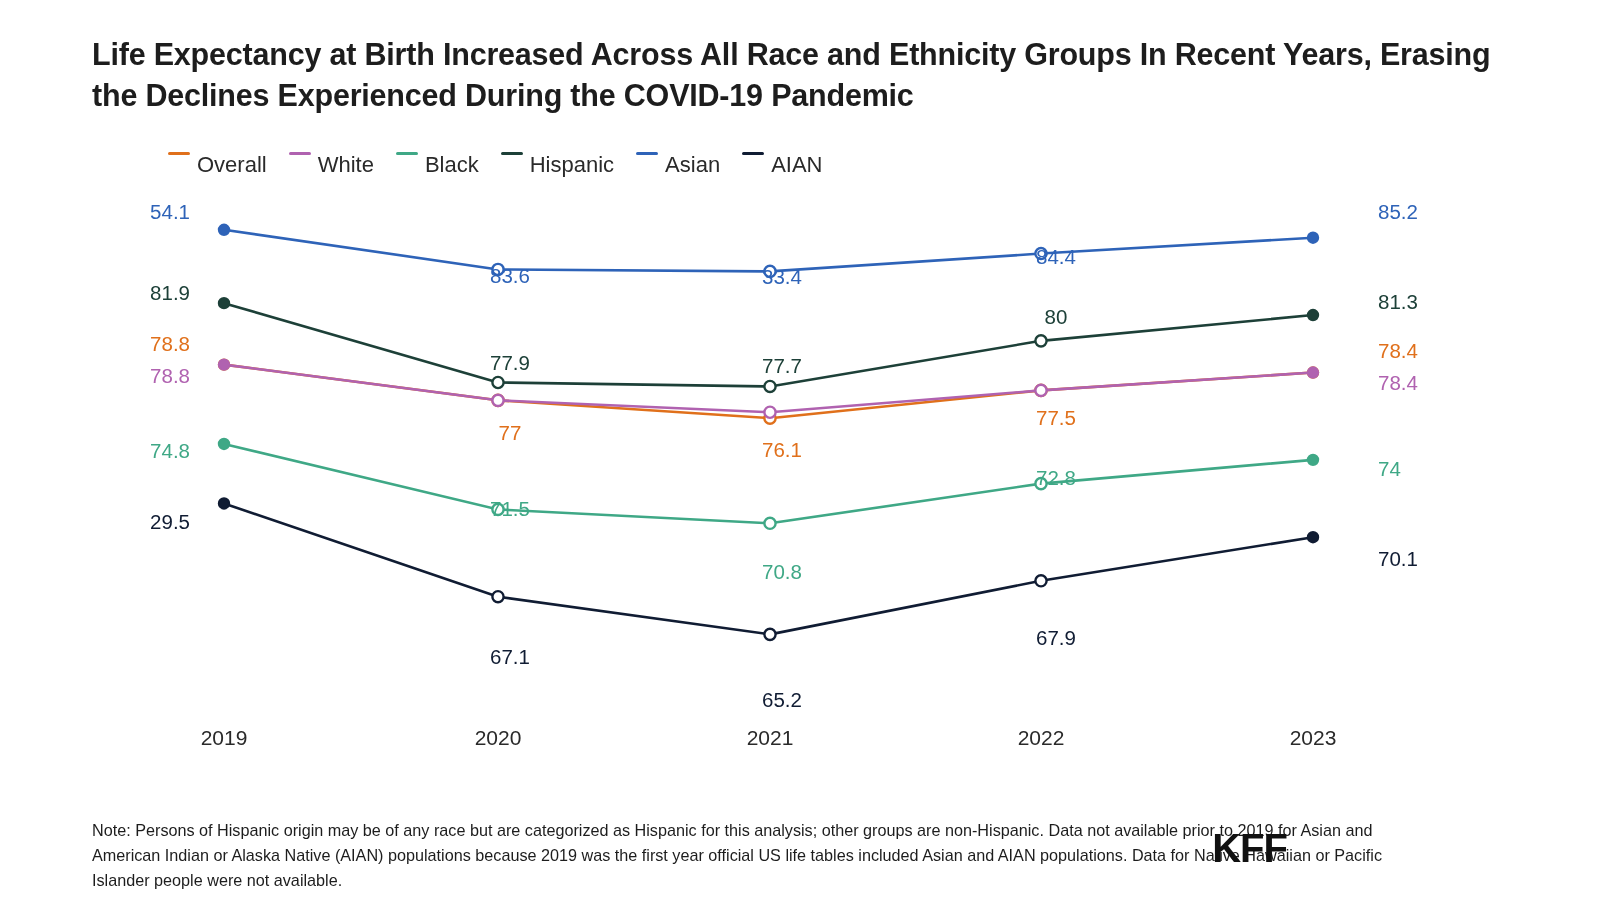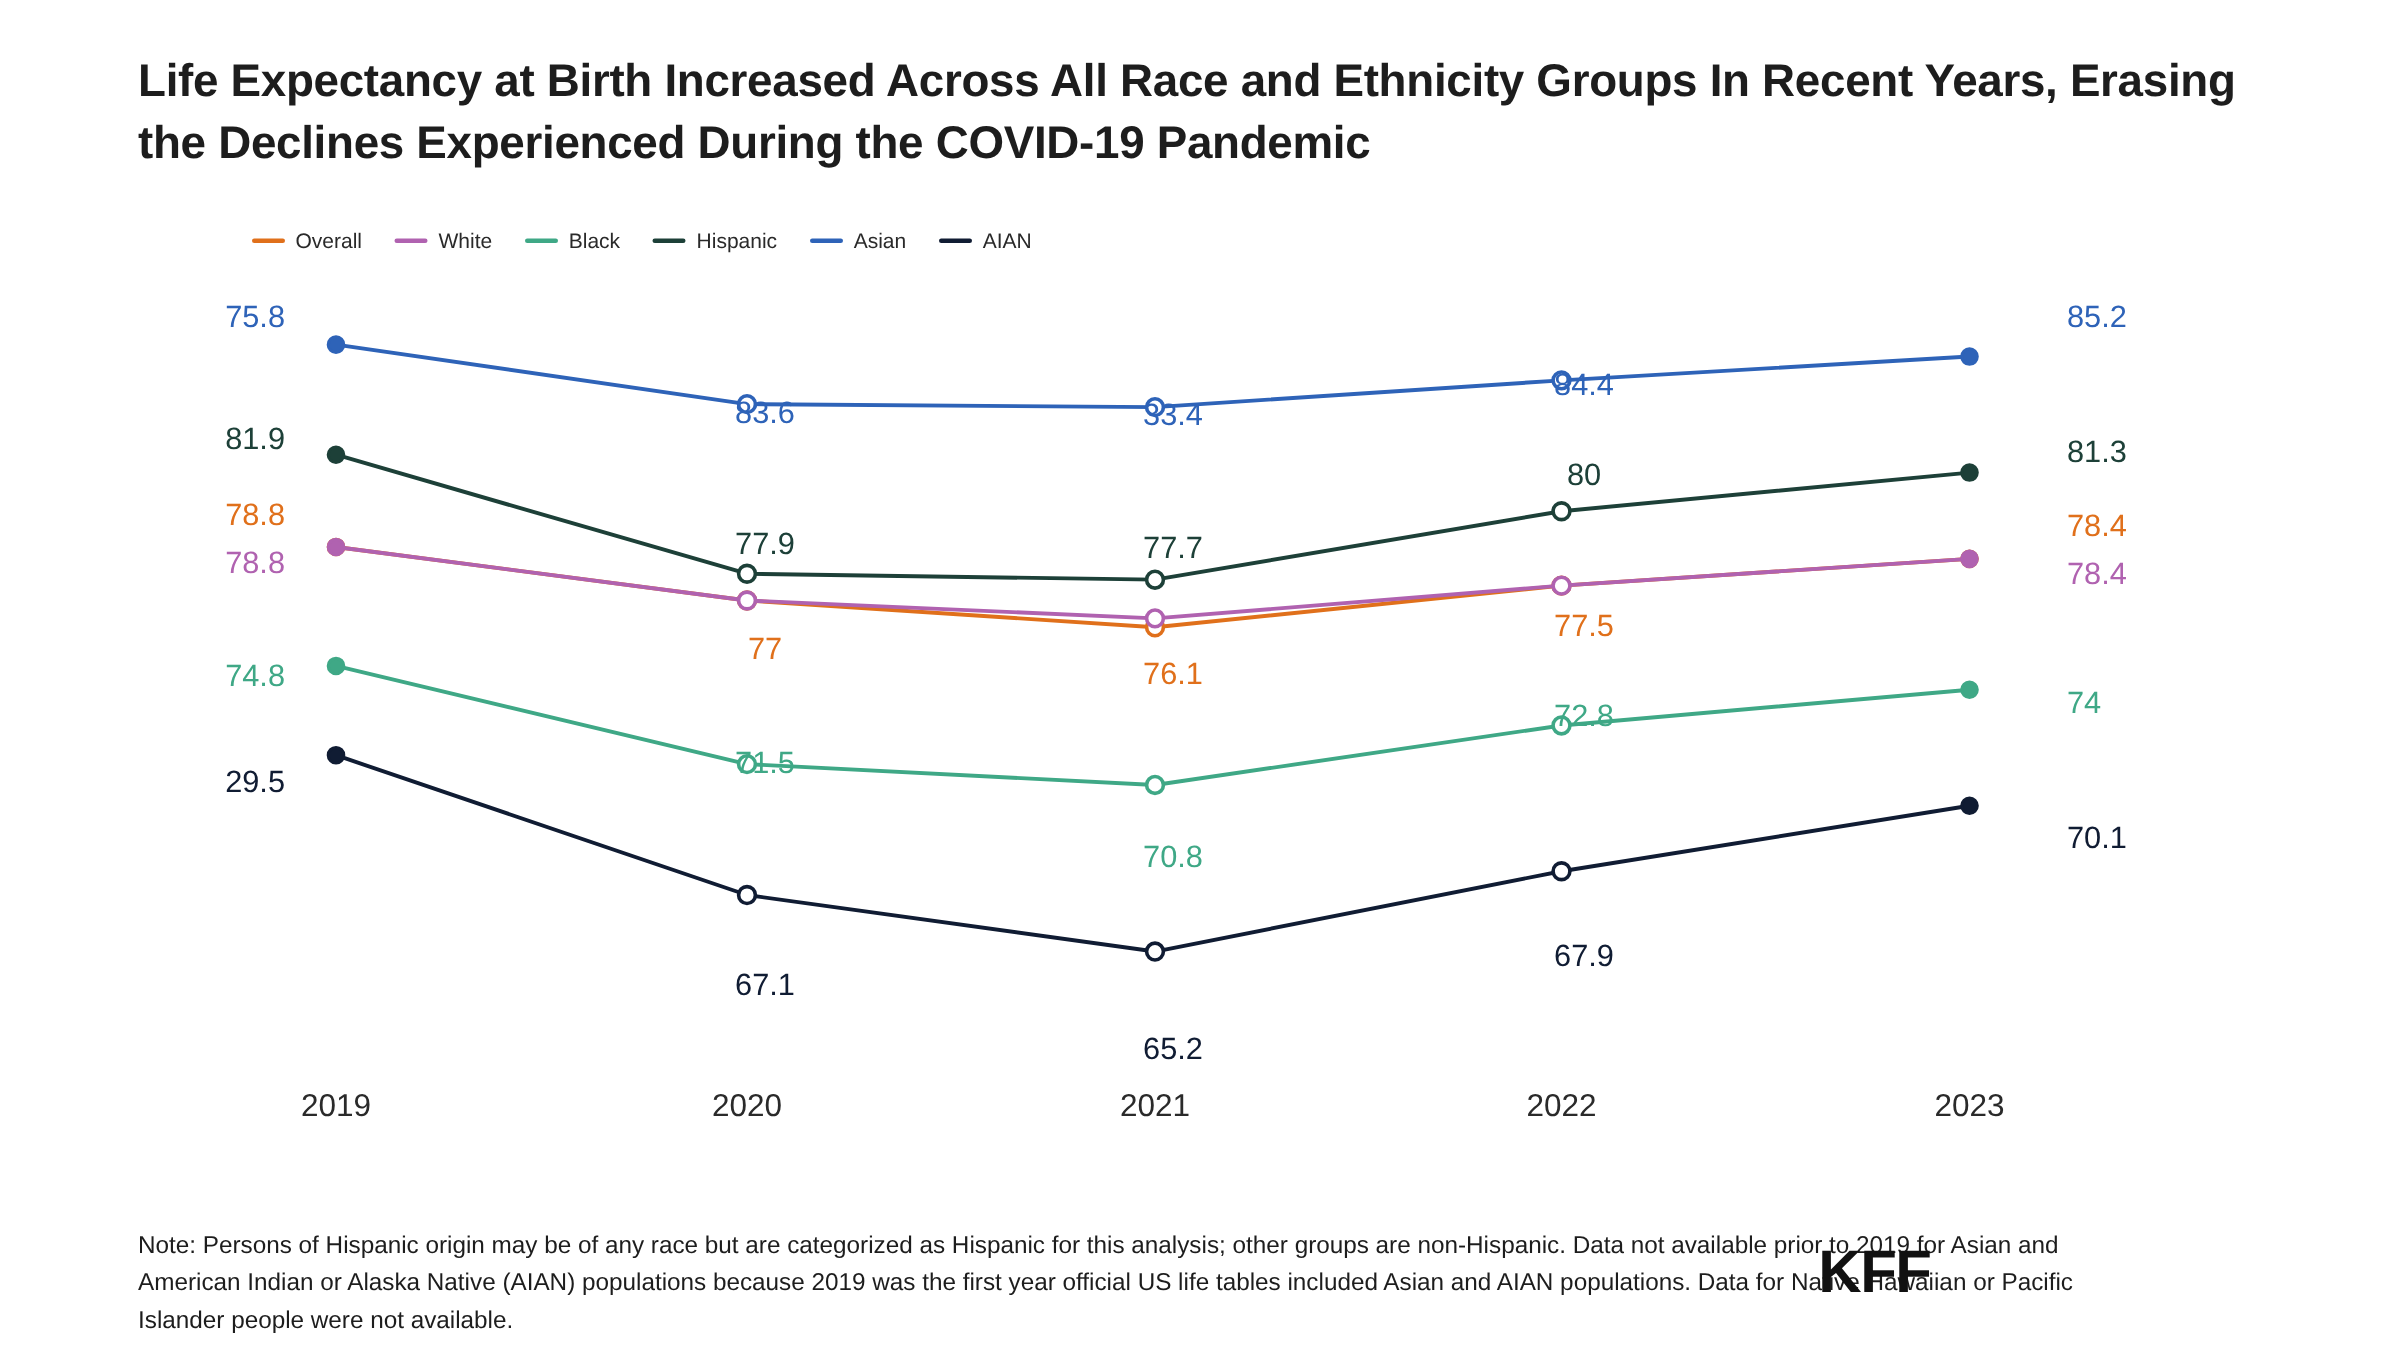--- a/index.html
+++ b/index.html
@@ -34,23 +34,22 @@
   .legend {
     position: absolute;
     left: 168px;
     top: 152px;
     display: flex;
     align-items: center;
     gap: 22px;
   }
   .legend-item {
     display: flex;
-    align-items: center;
     gap: 7px;
-    font-size: 14px;
+    font-size: 22px;
     color: #2a2a2a;
   }
   .legend-swatch {
     display: block;
     width: 22px;
     height: 3px;
     border-radius: 2px;
   }
   .chart-area {
     position: absolute;
@@ -175,21 +174,21 @@
       <div class="x-tick" style="left: 224px; top: 0px;">2019</div>
       <div class="x-tick" style="left: 498px; top: 0px;">2020</div>
       <div class="x-tick" style="left: 770px; top: 0px;">2021</div>
       <div class="x-tick" style="left: 1041px; top: 0px;">2022</div>
       <div class="x-tick" style="left: 1313px; top: 0px;">2023</div>
     </div>
 
   <div class="note">Note: Persons of Hispanic origin may be of any race but are categorized as Hispanic for this analysis; other groups are non-Hispanic. Data not available prior to 2019 for Asian and American Indian or Alaska Native (AIAN) populations because 2019 was the first year official US life tables included Asian and AIAN populations. Data for Native Hawaiian or  Pacific Islander people were not available.</div>
   <div class="brand">KFF</div>
 
-<div class="dlabel" style="left: 190px; top: 212px; color: rgb(46, 99, 184); transform: translate(-100%, -50%);">75.8</div>
+<div class="dlabel" style="left: 190px; top: 212px; color: rgb(46, 99, 184); transform: translate(-100%, -50%);">54.1</div>
     <div class="dlabel" style="left: 510px; top: 276px; color: rgb(46, 99, 184);">83.6</div>
     <div class="dlabel" style="left: 782px; top: 277px; color: rgb(46, 99, 184);">33.4</div>
     <div class="dlabel" style="left: 1056px; top: 257px; color: rgb(46, 99, 184);">84.4</div>
     <div class="dlabel" style="left: 1378px; top: 212px; color: rgb(46, 99, 184); transform: translate(0px, -50%);">85.2</div>
     <div class="dlabel" style="left: 190px; top: 293px; color: rgb(29, 64, 56); transform: translate(-100%, -50%); text-align: center;">81.9</div>
     <div class="dlabel" style="left: 510px; top: 363px; color: rgb(29, 64, 56);">77.9</div>
     <div class="dlabel" style="left: 782px; top: 366px; color: rgb(29, 64, 56);">77.7</div>
     <div class="dlabel" style="left: 1056px; top: 317px; color: rgb(29, 64, 56);">80</div>
     <div class="dlabel" style="left: 1378px; top: 302px; color: rgb(29, 64, 56); transform: translate(0px, -50%);">81.3</div>
     <div class="dlabel" style="left: 190px; top: 344px; color: rgb(224, 112, 27); transform: translate(-100%, -50%);">78.8</div>

